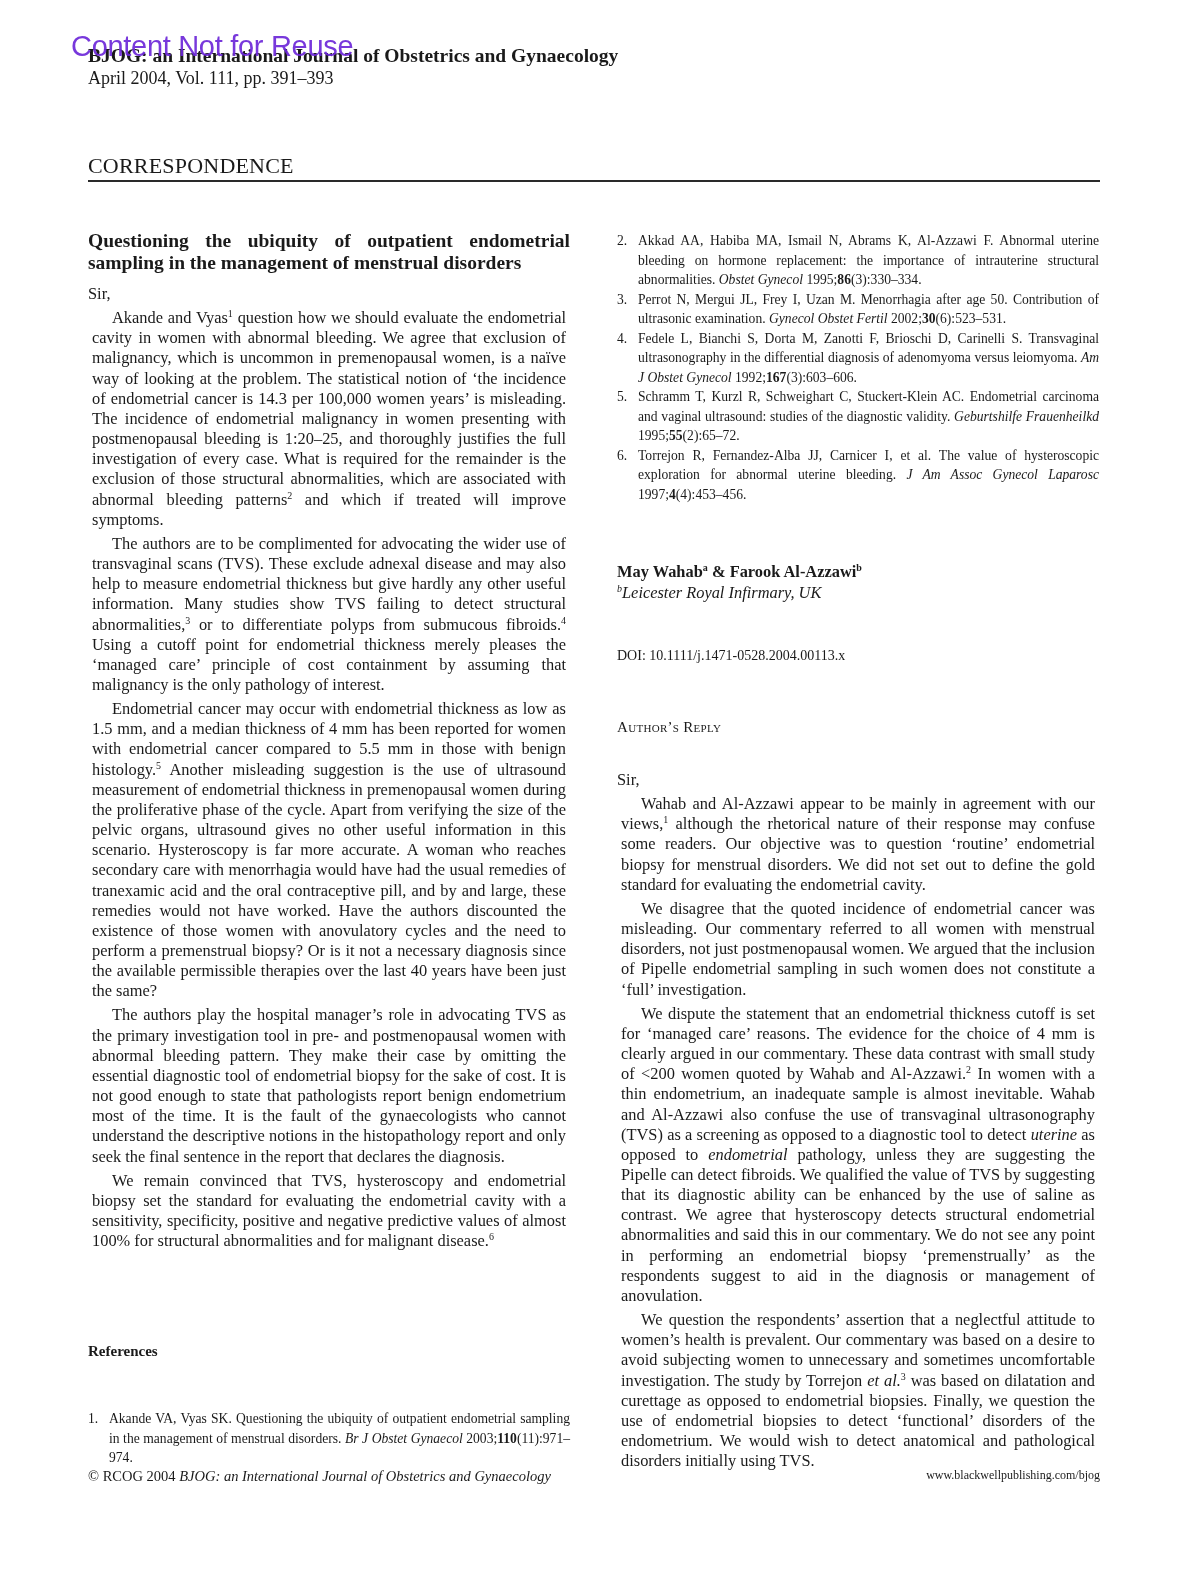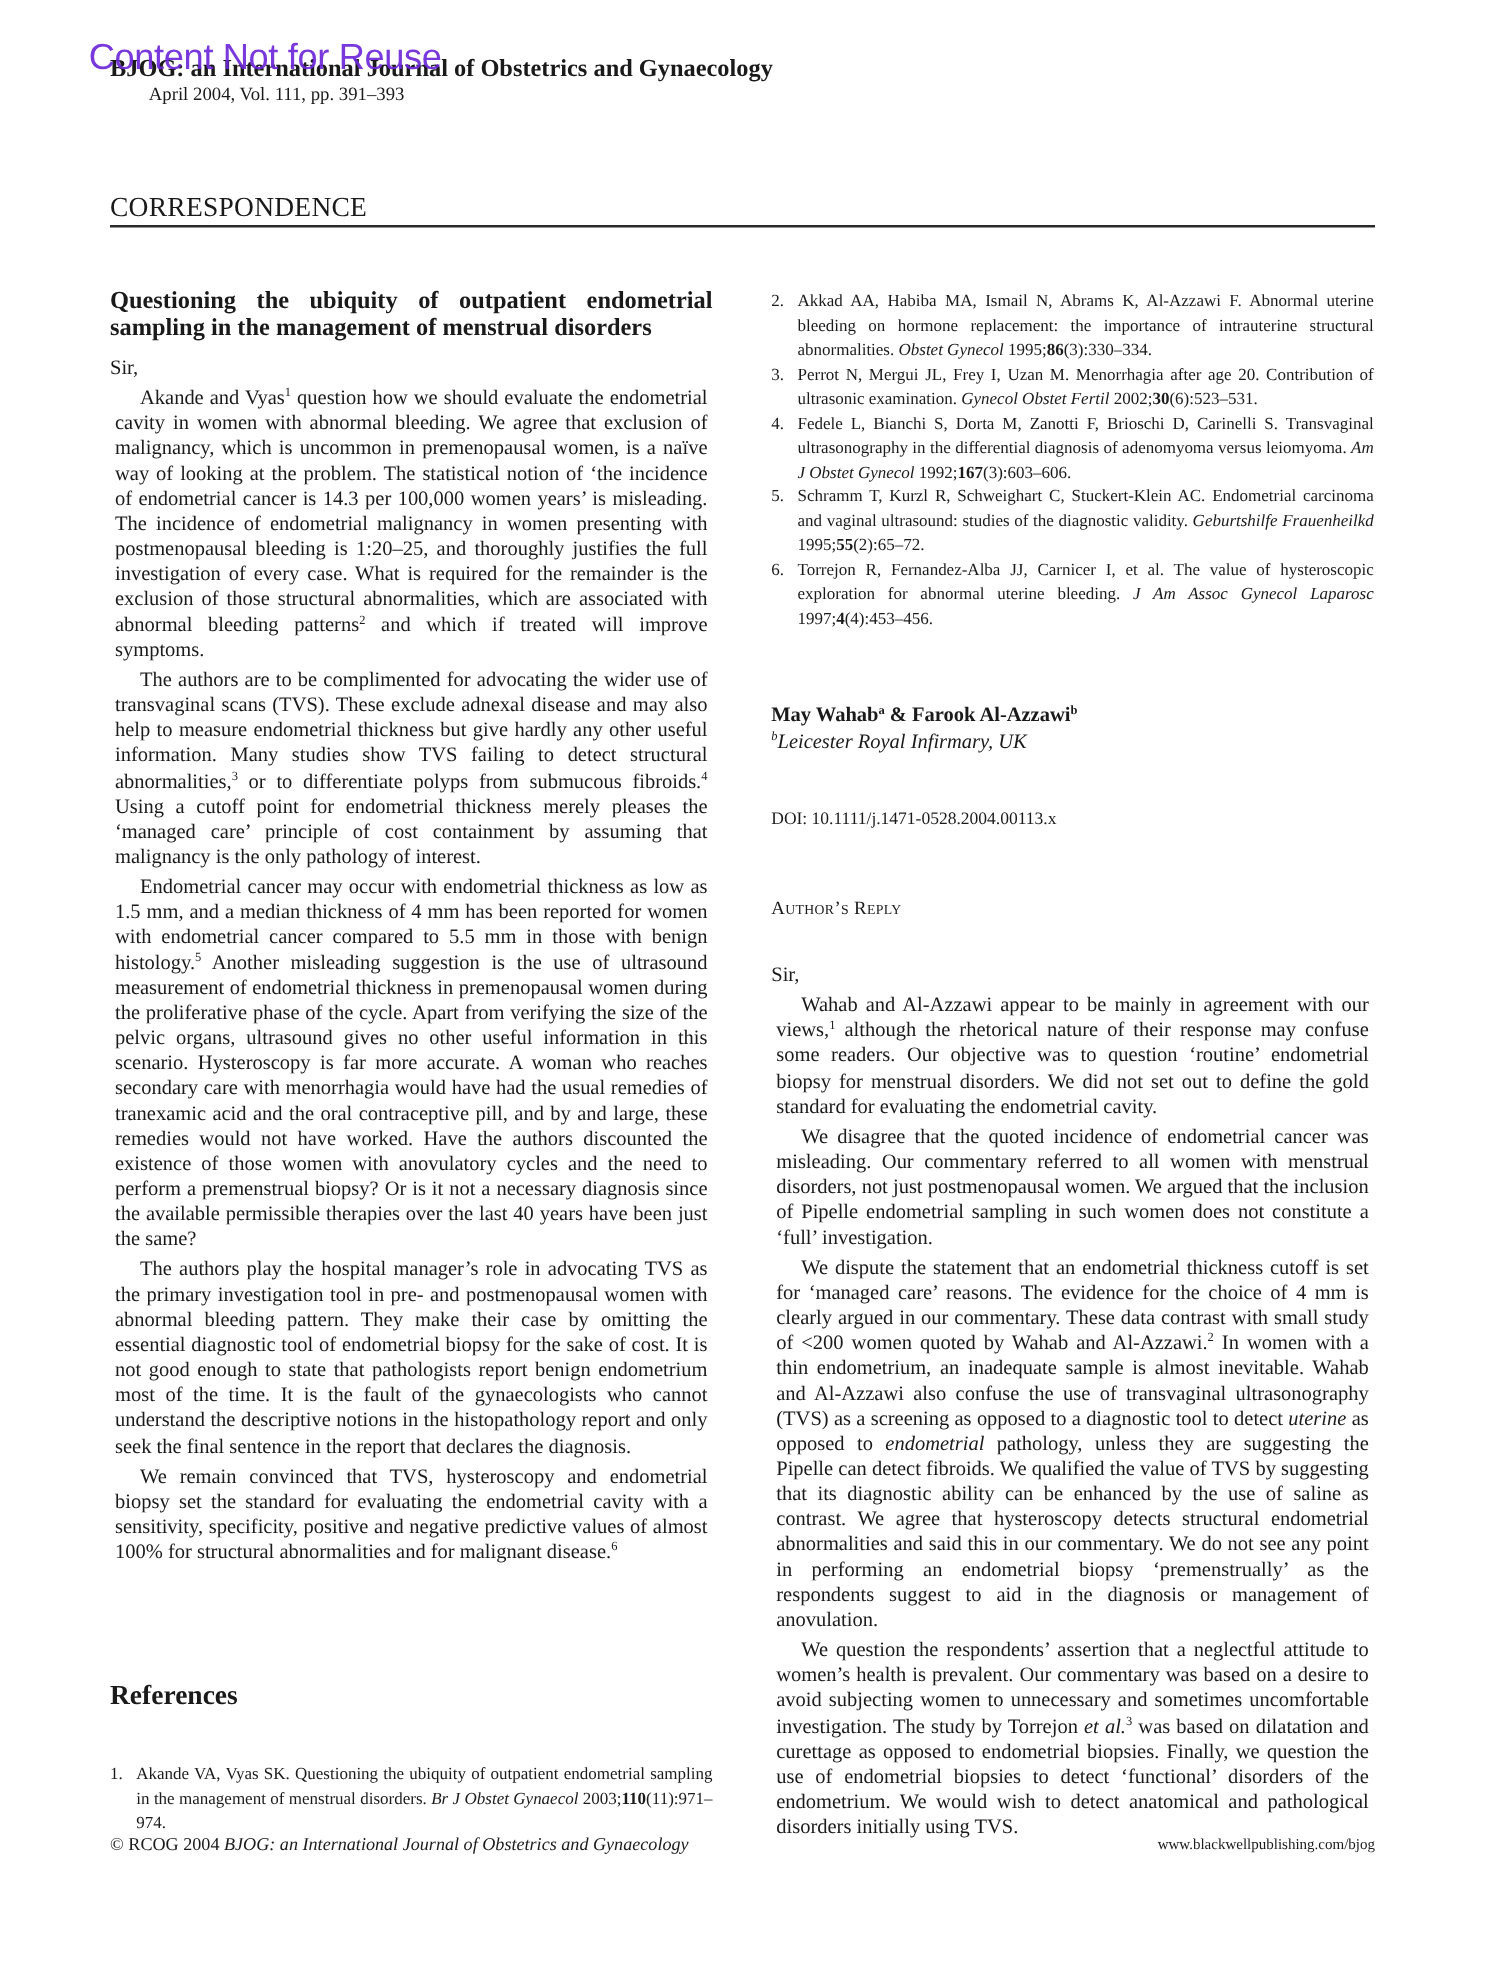--- a/index.html
+++ b/index.html
@@ -1,33 +1,33 @@
 <!DOCTYPE html>
 <html><head>
 <meta charset="utf-8">
 <style>
   html, body { margin: 0; padding: 0; background: #ffffff; }
   body { width: 1200px; height: 1573px; position: relative; overflow: hidden;
          font-family: "Liberation Serif", "DejaVu Serif", serif; color: #1a1a1a; }
   .watermark { position: absolute; left: 30px; top: 30px; font-family: "Liberation Sans", "DejaVu Sans", sans-serif;
                font-size: 29px; color: #6d28d9; letter-spacing: -0.3px; z-index: 5; opacity: 0.92; margin-left: 41px; }
   .journal-title { position: absolute; left: 88px; top: 45px; font-weight: bold; font-size: 19.5px; }
-  .journal-issue { position: absolute; left: 88px; top: 68px; font-size: 15px; margin-left: 31px; }
+  .journal-issue { position: absolute; left: 88px; top: 68px; font-size: 18px; }
   .section-title { position: absolute; left: 88px; top: 153px; font-size: 22px; letter-spacing: 0.2px; }
   .section-rule { position: absolute; left: 88px; top: 180px; width: 1012px; height: 2px; background: #2a2a2a; }
 
   .col { position: absolute; width: 482px; font-size: 16.4px; line-height: 20.15px; text-align: justify; }
   .col-left { left: 88px; top: 230px; }
 
   .letter-title { font-weight: bold; font-size: 19.5px; line-height: 22px; margin: 0 0 10px 0; text-align: justify; }
   .salutation { margin: 0; }
   .para { margin: 4px; text-indent: 20px; }
   sup { font-size: 10px; line-height: 0; vertical-align: 6px; }
 
-  .refs-heading { position: absolute; left: 88px; top: 1343px; font-weight: bold; font-size: 22px; }
+  .refs-heading { position: absolute; left: 88px; top: 1343px; font-weight: bold; font-size: 15px; }
   .ref-list { list-style: none; margin: 0; padding: 0; font-size: 13.6px; line-height: 19.5px; text-align: justify; }
   .ref-item { position: relative; padding-left: 21px; margin: 0 0 0 0; }
   .ref-num { position: absolute; left: 0; top: 0; }
   .refs-left { position: absolute; left: 88px; top: 1409px; width: 482px; }
   .refs-right { position: absolute; left: 617px; top: 231px; width: 482px; }
   .it { font-style: italic; }
   .b { font-weight: bold; }
 
   .signature { position: absolute; left: 617px; top: 561px; width: 482px; }
   .sig-names { font-weight: bold; font-size: 16.4px; line-height: 21px; }
@@ -72,21 +72,21 @@
     </li>
   </ol>
 </div>
 
 <div class="refs-right">
   <ol class="ref-list">
     <li class="ref-item">
       <span class="ref-num">2.</span><span>Akkad AA, Habiba MA, Ismail N, Abrams K, Al-Azzawi F. Abnormal uterine bleeding on hormone replacement: the importance of intrauterine structural abnormalities. </span><span class="it">Obstet Gynecol</span><span> 1995;</span><span class="b">86</span><span>(3):330–334.</span>
     </li>
     <li class="ref-item">
-      <span class="ref-num">3.</span><span>Perrot N, Mergui JL, Frey I, Uzan M. Menorrhagia after age 20. Contribution of ultrasonic examination. </span><span class="it">Gynecol Obstet Fertil</span><span> 2002;</span><span class="b">30</span><span>(6):523–531.</span>
+      <span class="ref-num">3.</span><span>Perrot N, Mergui JL, Frey I, Uzan M. Menorrhagia after age 50. Contribution of ultrasonic examination. </span><span class="it">Gynecol Obstet Fertil</span><span> 2002;</span><span class="b">30</span><span>(6):523–531.</span>
     </li>
     <li class="ref-item">
       <span class="ref-num">4.</span><span>Fedele L, Bianchi S, Dorta M, Zanotti F, Brioschi D, Carinelli S. Transvaginal ultrasonography in the differential diagnosis of adenomyoma versus leiomyoma. </span><span class="it">Am J Obstet Gynecol</span><span> 1992;</span><span class="b">167</span><span>(3):603–606.</span>
     </li>
     <li class="ref-item">
       <span class="ref-num">5.</span><span>Schramm T, Kurzl R, Schweighart C, Stuckert-Klein AC. Endometrial carcinoma and vaginal ultrasound: studies of the diagnostic validity. </span><span class="it">Geburtshilfe Frauenheilkd</span><span> 1995;</span><span class="b">55</span><span>(2):65–72.</span>
     </li>
     <li class="ref-item">
       <span class="ref-num">6.</span><span>Torrejon R, Fernandez-Alba JJ, Carnicer I, et al. The value of hysteroscopic exploration for abnormal uterine bleeding. </span><span class="it">J Am Assoc Gynecol Laparosc</span><span> 1997;</span><span class="b">4</span><span>(4):453–456.</span>
     </li>

